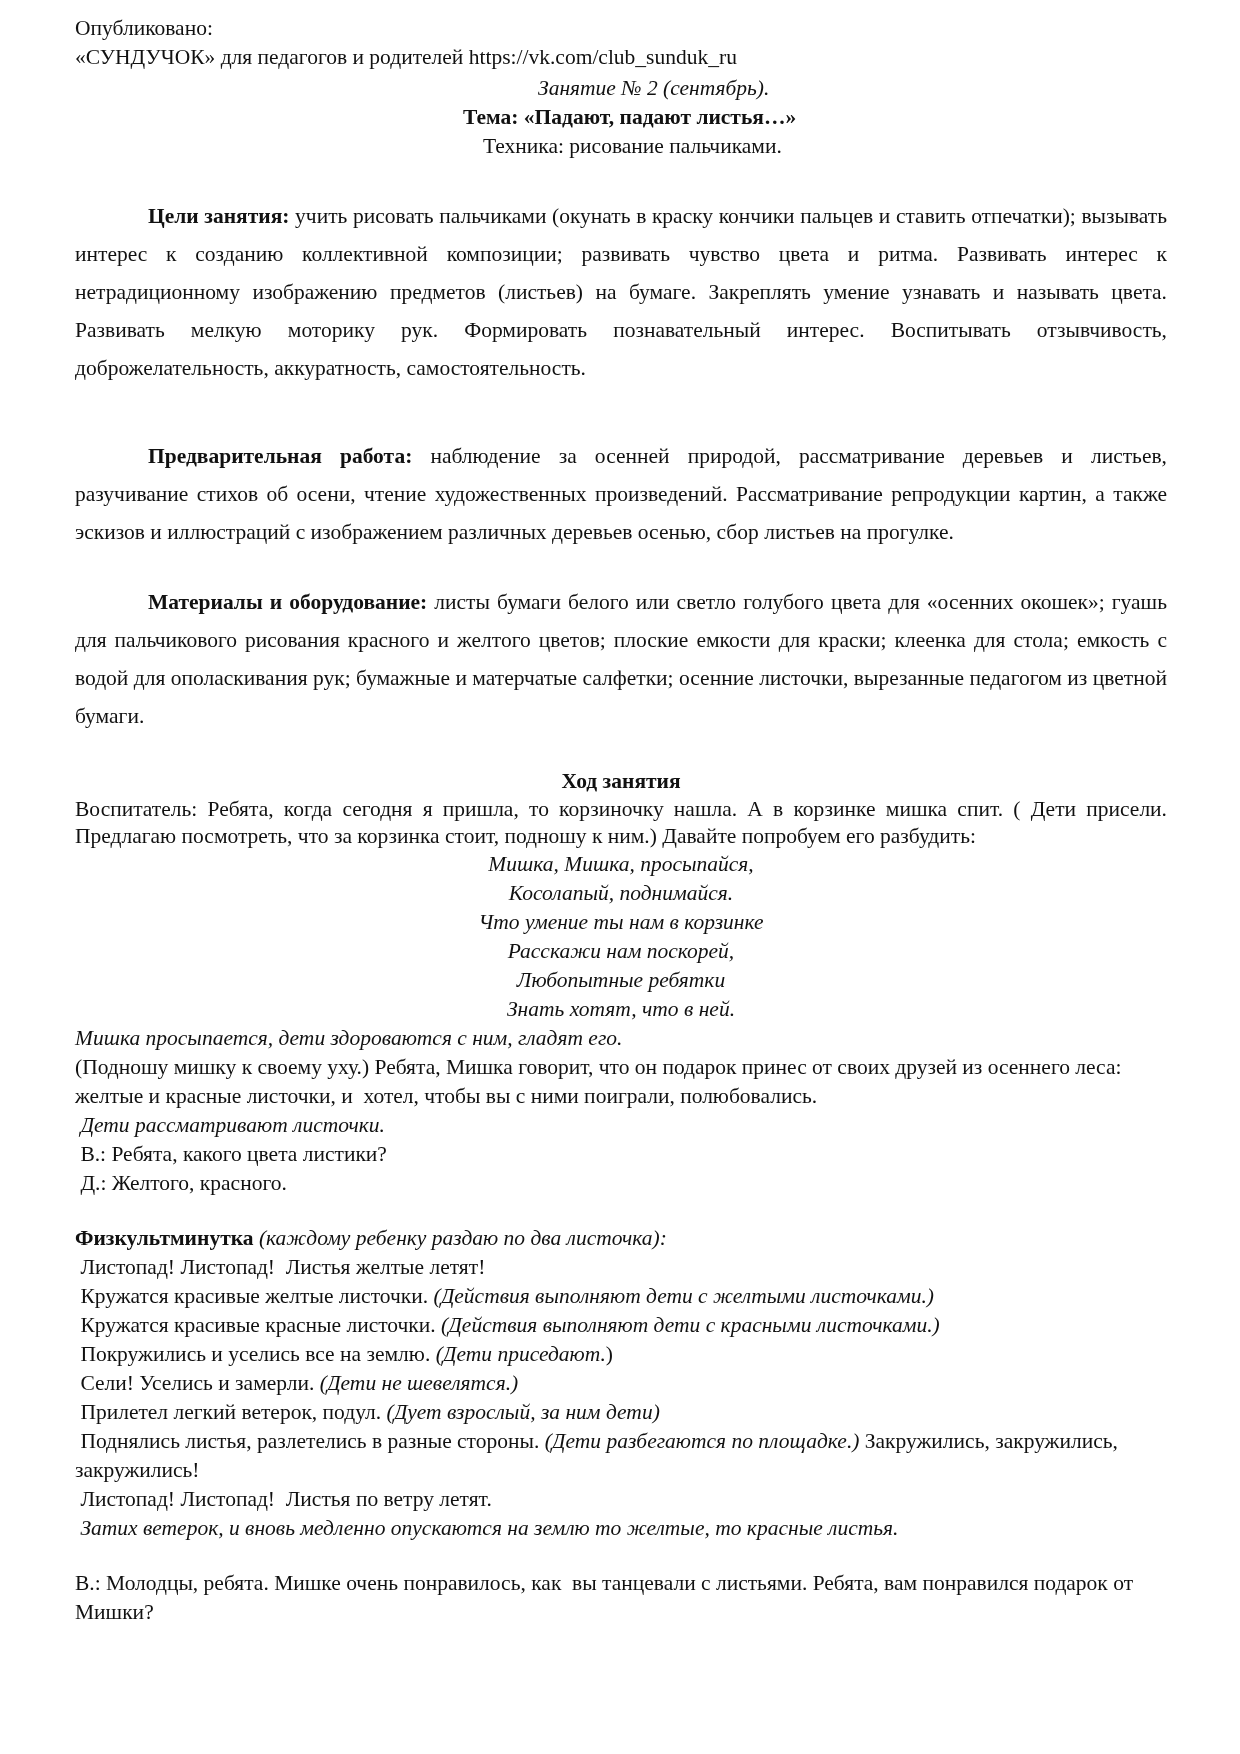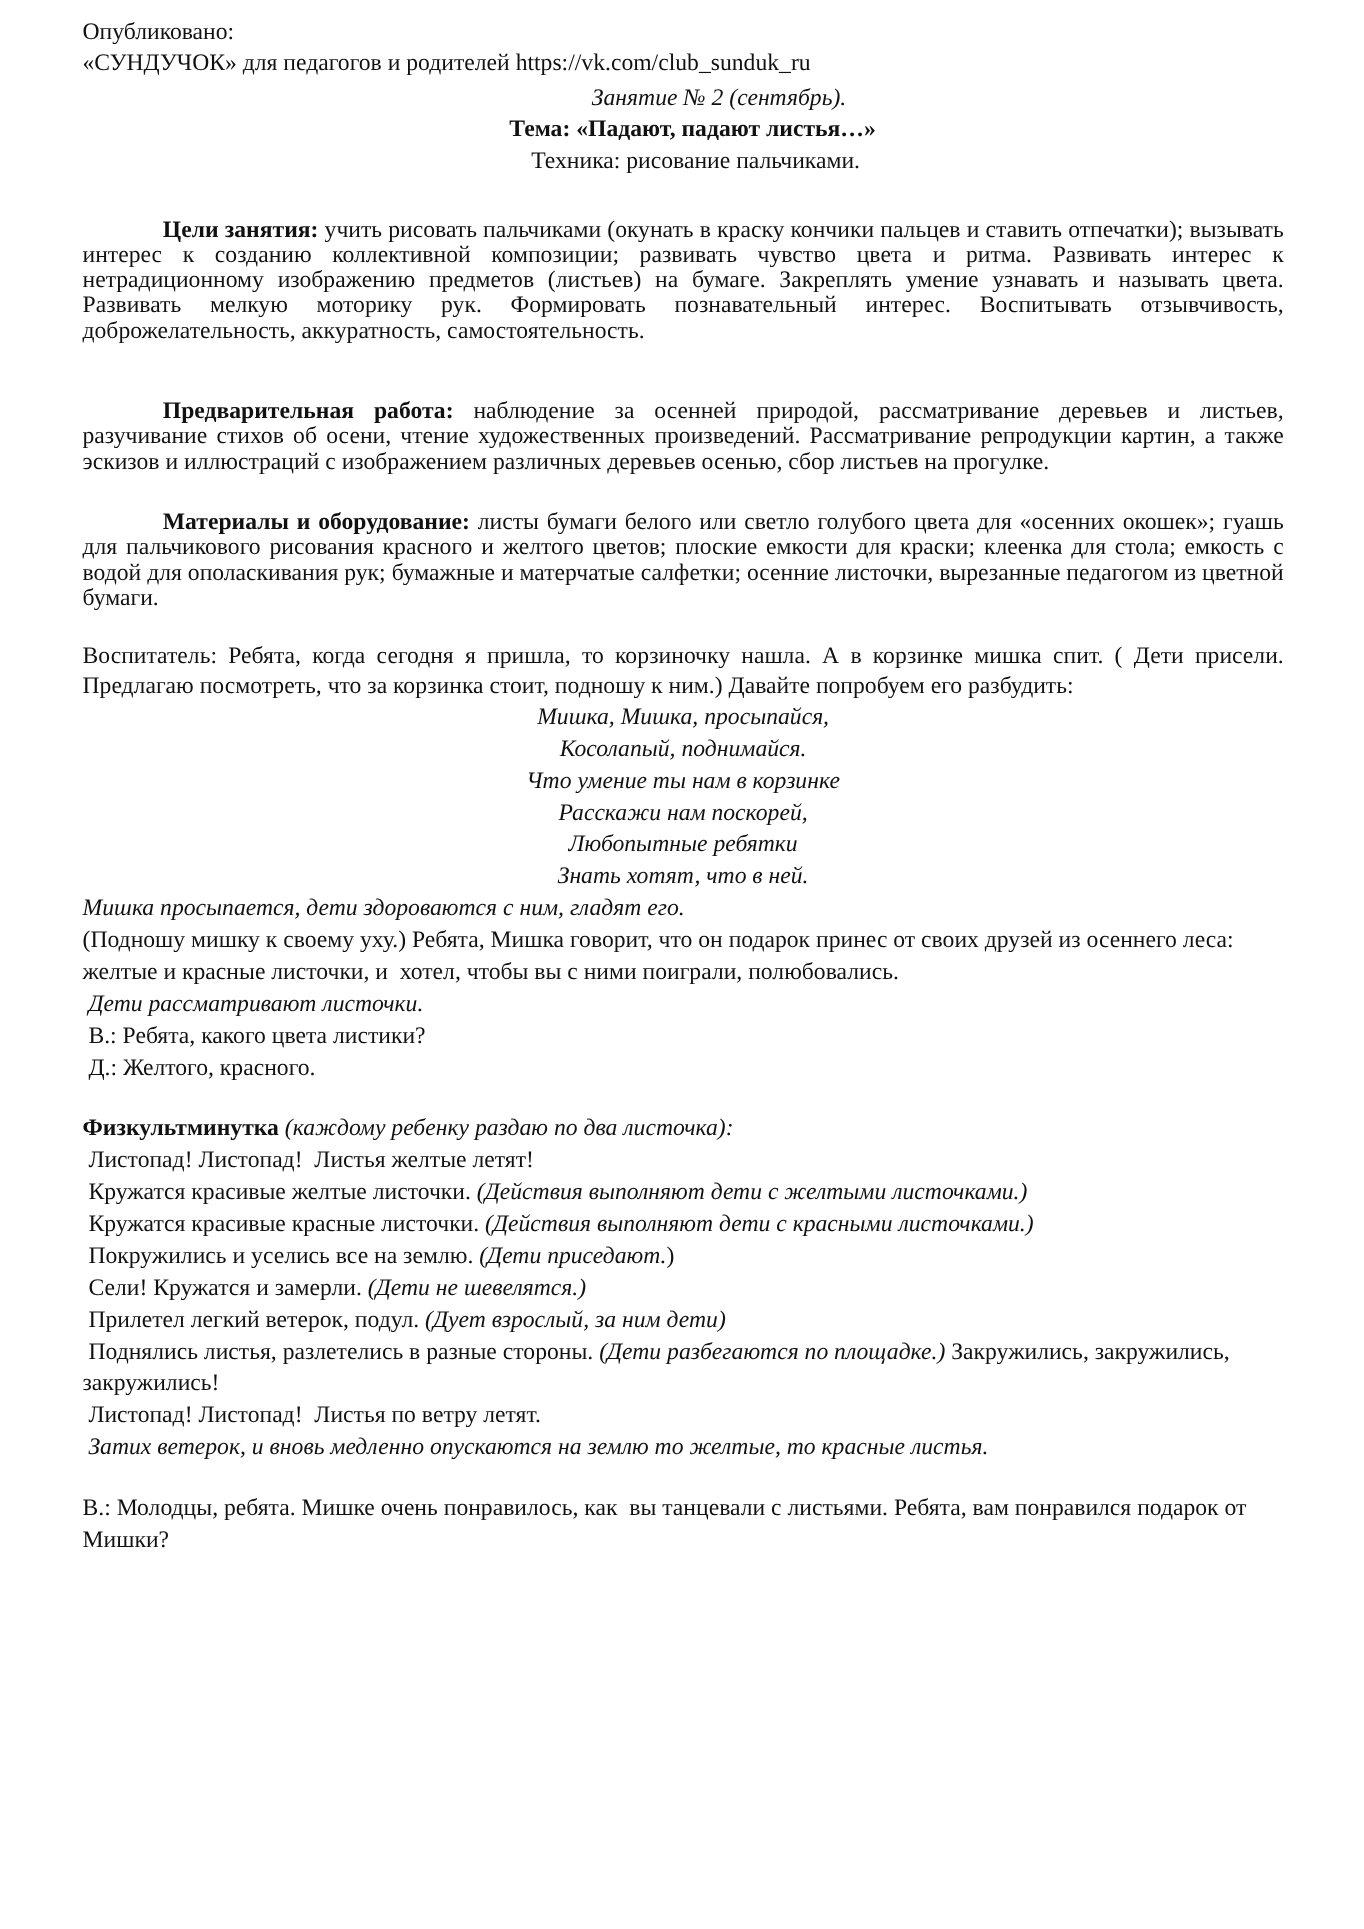--- a/index.html
+++ b/index.html
@@ -4,21 +4,21 @@
 <style>
   html, body { margin: 0; padding: 0; background: #ffffff; }
   body {
     width: 1240px; height: 1754px; position: relative; overflow: hidden;
     font-family: "Liberation Serif", "DejaVu Serif", serif;
     color: #111111; font-size: 21.5px;
   }
   .page { position: absolute; left: 75px; top: 14px; width: 1092px; }
   .line { line-height: 29px; white-space: pre-wrap; }
   .center { text-align: center; }
-  .just { text-align: justify; line-height: 23px; }
+  .just { text-align: justify; line-height: 38px; }
   .indent { text-indent: 73px; }
   .it { font-style: italic; }
   .b { font-weight: bold; }
   .gap-s { height: 26px; }
   .gap-m { height: 28px; }
   .header-block { padding-left: 0; }
   .lesson-no { padding-left: 463px; text-align: left; }
   .topic { padding-left: 388px; }
   .technique { padding-left: 408px; }
   .poem .line { text-align: center; }
@@ -41,20 +41,21 @@
   <div class="gap-m"></div>
   <div class="just indent" style="margin-top:8px;"><span class="b">Цели занятия:</span><span> учить рисовать пальчиками (окунать в краску кончики пальцев и ставить отпечатки); вызывать интерес к созданию коллективной композиции; развивать чувство цвета и ритма. Развивать интерес к нетрадиционному изображению предметов (листьев) на бумаге. Закреплять умение узнавать и называть цвета. Развивать мелкую моторику рук. Формировать познавательный интерес. Воспитывать отзывчивость, доброжелательность, аккуратность, самостоятельность.</span></div>
 
   <div class="gap-m"></div>
   <div class="just indent" style="margin-top:22px;"><span class="b">Предварительная работа:</span><span> наблюдение за осенней природой, рассматривание деревьев и листьев, разучивание стихов об осени, чтение художественных произведений. Рассматривание репродукции картин, а также эскизов и иллюстраций с изображением различных деревьев осенью, сбор листьев на прогулке.</span></div>
 
   <div class="gap-m"></div>
   <div class="just indent" style="margin-top:4px;"><span class="b">Материалы и оборудование:</span><span> листы бумаги белого или светло голубого цвета для «осенних окошек»; гуашь для пальчикового рисования красного и желтого цветов; плоские емкости для краски; клеенка для стола; емкость с водой для ополаскивания рук; бумажные и матерчатые салфетки; осенние листочки, вырезанные педагогом из цветной бумаги.</span></div>
 
   <div class="gap-m"></div>
+  <div class="line b center" style="margin-top:4px;">Ход занятия</div>
   <div class="just" style="line-height:27px;">Воспитатель: Ребята, когда сегодня я пришла, то корзиночку нашла. А в корзинке мишка спит. ( Дети присели. Предлагаю посмотреть, что за корзинка стоит, подношу к ним.) Давайте попробуем его разбудить:</div>
 
   <div class="poem it">
     <div class="line">Мишка, Мишка, просыпайся,</div>
     <div class="line">Косолапый, поднимайся.</div>
     <div class="line">Что умение ты нам в корзинке</div>
     <div class="line">Расскажи нам поскорей,</div>
     <div class="line">Любопытные ребятки</div>
     <div class="line">Знать хотят, что в ней.</div>
   </div>
@@ -66,21 +67,21 @@
   <div class="line"> Д.: Желтого, красного.</div>
 
   <div class="gap-s"></div>
   <div class="line"><span class="b">Физкультминутка</span><span class="it"> (каждому ребенку раздаю по два листочка):</span></div>
 
   <div>
     <div class="line"><span> Листопад! Листопад!  Листья желтые летят!</span><span class="it"></span><span></span></div>
     <div class="line"><span> Кружатся красивые желтые листочки. </span><span class="it">(Действия выполняют дети с желтыми листочками.)</span><span></span></div>
     <div class="line"><span> Кружатся красивые красные листочки. </span><span class="it">(Действия выполняют дети с красными листочками.)</span><span></span></div>
     <div class="line"><span> Покружились и уселись все на землю. </span><span class="it">(Дети приседают.</span><span>)</span></div>
-    <div class="line"><span> Сели! Кружатся и замерли. </span><span class="it">(Дети не шевелятся.)</span><span></span></div>
+    <div class="line"><span> Сели! Уселись и замерли. </span><span class="it">(Дети не шевелятся.)</span><span></span></div>
     <div class="line"><span> Прилетел легкий ветерок, подул. </span><span class="it">(Дует взрослый, за ним дети)</span><span></span></div>
     <div class="line"><span> Поднялись листья, разлетелись в разные стороны. </span><span class="it">(Дети разбегаются по площадке.)</span><span> Закружились, закружились, закружились!</span></div>
     <div class="line"><span> Листопад! Листопад!  Листья по ветру летят.</span><span class="it"></span><span></span></div>
     <div class="line it"> Затих ветерок, и вновь медленно опускаются на землю то желтые, то красные листья.</div>
   </div>
 
   <div class="gap-s"></div>
   <div class="line">В.: Молодцы, ребята. Мишке очень понравилось, как  вы танцевали с листьями. Ребята, вам понравился подарок от Мишки?</div>
 
 </div>

